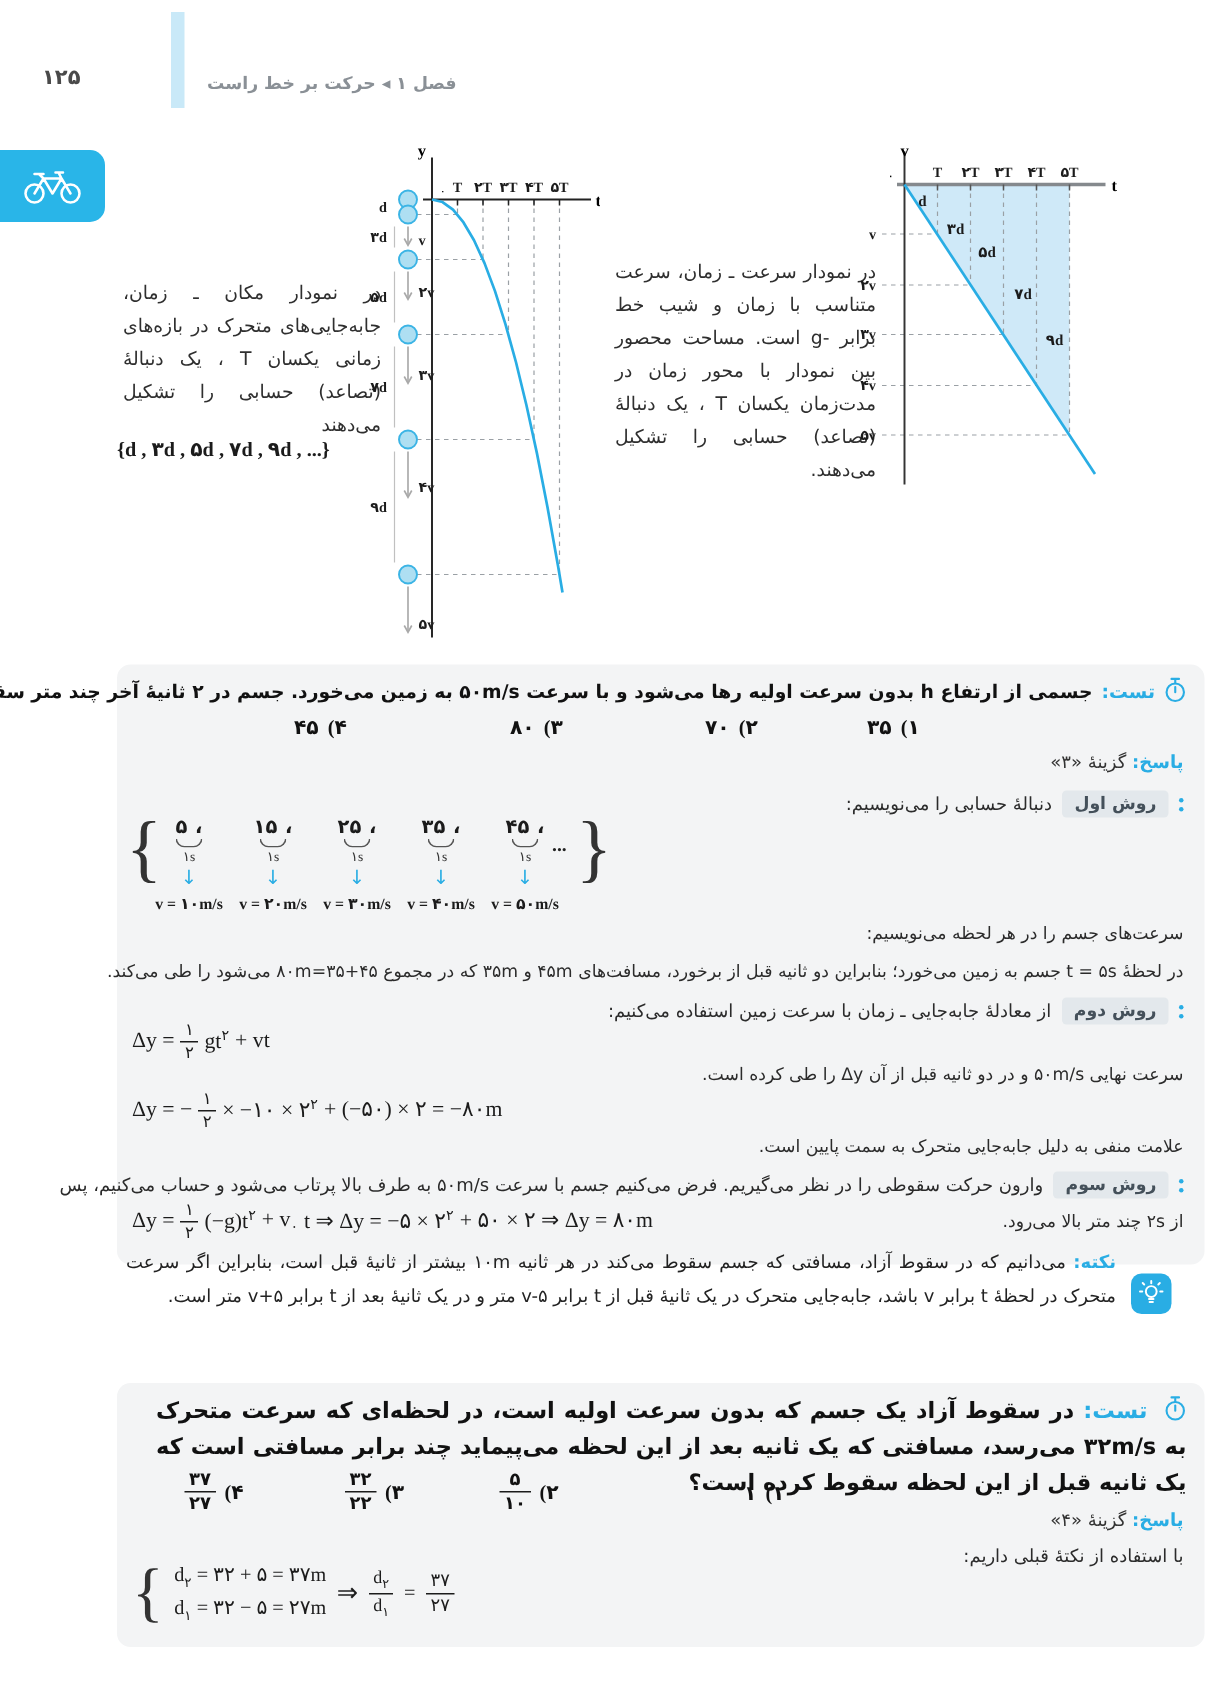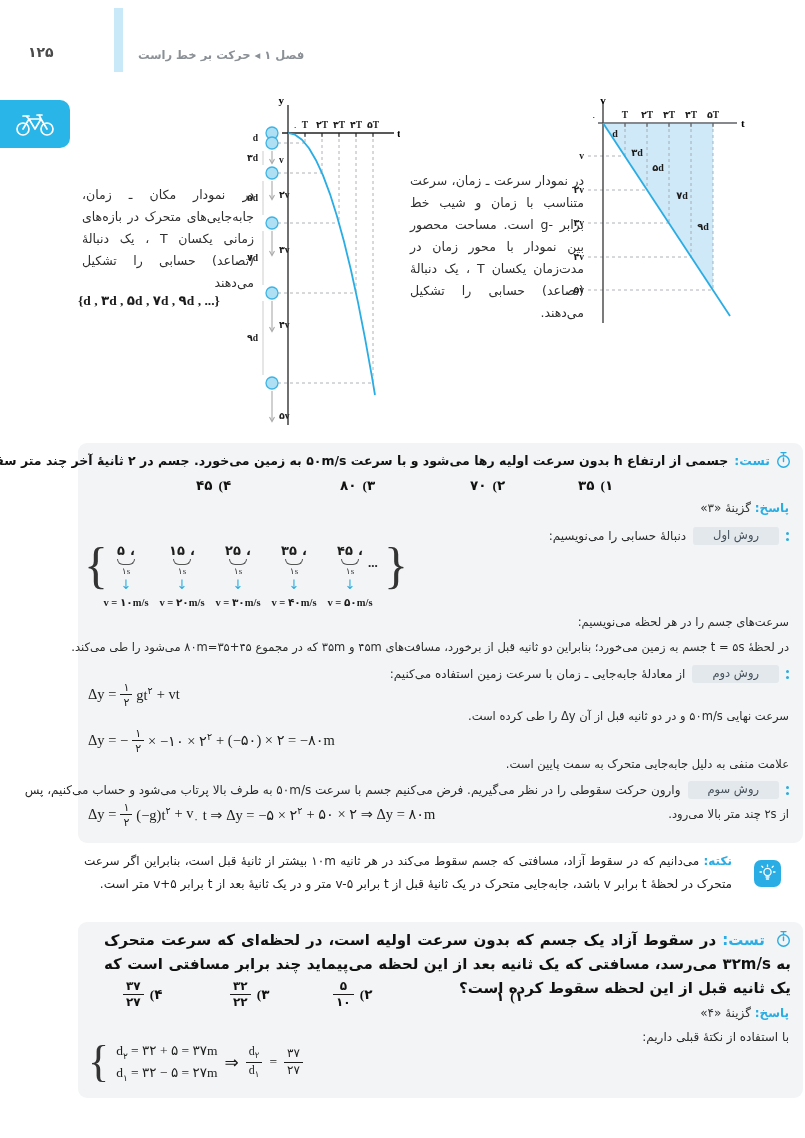--- a/index.html
+++ b/index.html
@@ -26,21 +26,21 @@
          font-size:12.5px;font-weight:bold;color:#111;white-space:nowrap}
   .qlabel{color:#29ade4;font-weight:bold}
   .qwrap{position:absolute;right:12px;left:26px;direction:rtl;text-align:justify;
          font-size:15px;font-weight:bold;color:#111;line-height:24px}
   .rline{position:absolute;right:14px;direction:rtl;font-size:11.5px;color:#2b2b2b;white-space:nowrap}
   .ansline{position:absolute;right:14px;direction:rtl;font-size:12px;color:#333;white-space:nowrap}
   .anslabel{color:#29ade4;font-weight:bold}
   .mrow{position:absolute;right:14px;direction:rtl;display:flex;align-items:center;gap:7px;
         font-size:12px;color:#2b2b2b;white-space:nowrap}
   .dotmark{display:inline-block;width:3px;height:3px;border-radius:50%;background:#29ade4;box-shadow:0 6px 0 #29ade4;margin-top:-6px}
-  .chip{background:#e3e8ec;border-radius:3px;padding:1px 20px 3px;color:#44505a;font-size:11.5px;font-weight:normal}
+  .chip{background:#e3e8ec;border-radius:3px;padding:1px 8px 3px;color:#44505a;font-size:11.5px;font-weight:bold}
   
   .t1opt,.t2opt{position:absolute;direction:ltr;display:flex;align-items:center;gap:6px;
         font-family:"Liberation Serif","DejaVu Sans",serif;font-weight:bold;font-size:13.5px;color:#111}
   
   .formula{position:absolute;direction:ltr;display:flex;align-items:center;gap:4px;
            font-family:"Liberation Serif","DejaVu Sans",serif;font-size:14.5px;color:#1b1b1b;white-space:nowrap}
   .formula sup,.formula sub{font-size:9.5px}
   .frac{display:inline-flex;flex-direction:column;align-items:center;line-height:1.1;font-size:11px}
   .frac .ftop{padding:0 3px 1px}
   .frac .fbot{border-top:1px solid #1b1b1b;padding:1px 3px 0}
@@ -61,21 +61,21 @@
   .sysblock{position:absolute;left:10px;direction:ltr;display:flex;align-items:center;gap:7px;
             font-family:"Liberation Serif","DejaVu Sans",serif;font-size:13.5px;color:#1b1b1b}
   .sysbrace{font-size:44px;font-weight:100;color:#333;line-height:1}
   .syscol{display:flex;flex-direction:column;gap:3px}
   .sysrow{white-space:nowrap}
   .sysrow sub{font-size:9px}
   .sysarrow{font-size:17px}
   .fracd .ftop,.fracd .fbot{font-size:12px}
   .fracd sub{font-size:8.5px}
   
-  .noterow{position:absolute;left:84px;right:24px;top:850px;direction:rtl;display:flex;gap:22px;align-items:center}
+  .noterow{position:absolute;left:84px;right:24px;top:830px;direction:rtl;display:flex;gap:10px;align-items:flex-end}
   .noteicon{flex:0 0 auto;width:27px;height:27px;background:#29ade4;border-radius:7px;display:flex;align-items:center;justify-content:center}
   .notetext{direction:rtl;text-align:justify;font-size:12px;line-height:23px;color:#222}
   .notelabel{color:#29ade4;font-weight:bold}
 </style>
 </head>
 <body>
 
 <div class="page">
 
   <div class="pagenum">۱۲۵</div>

